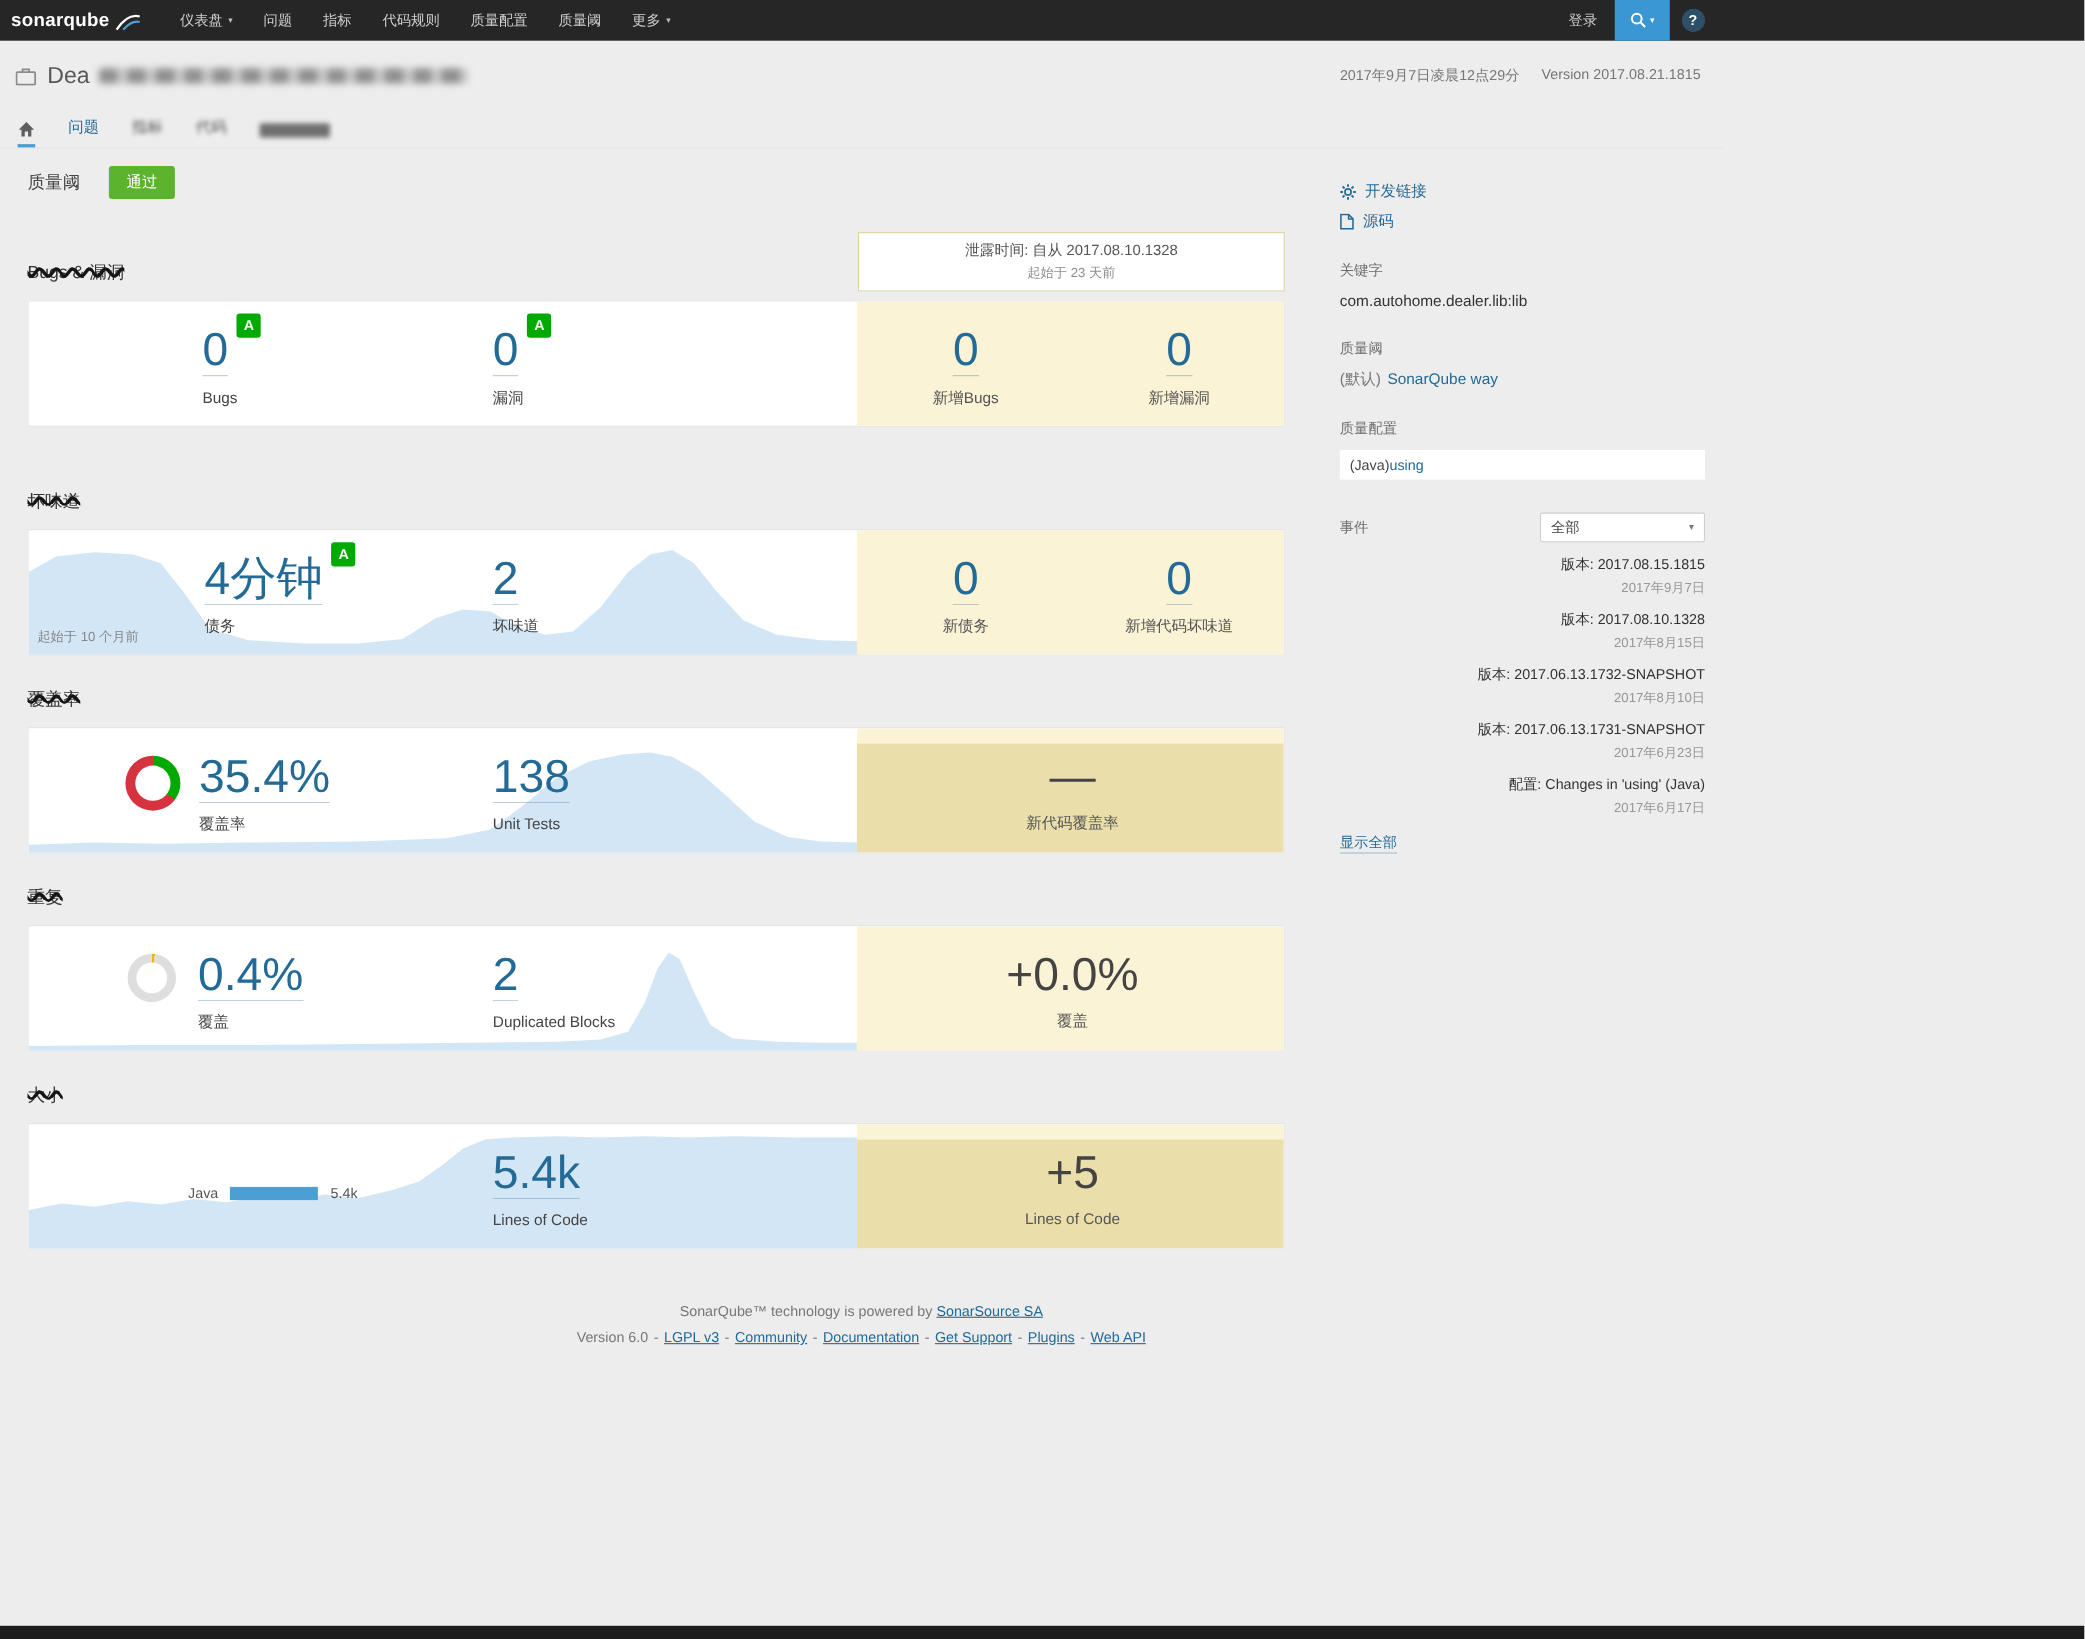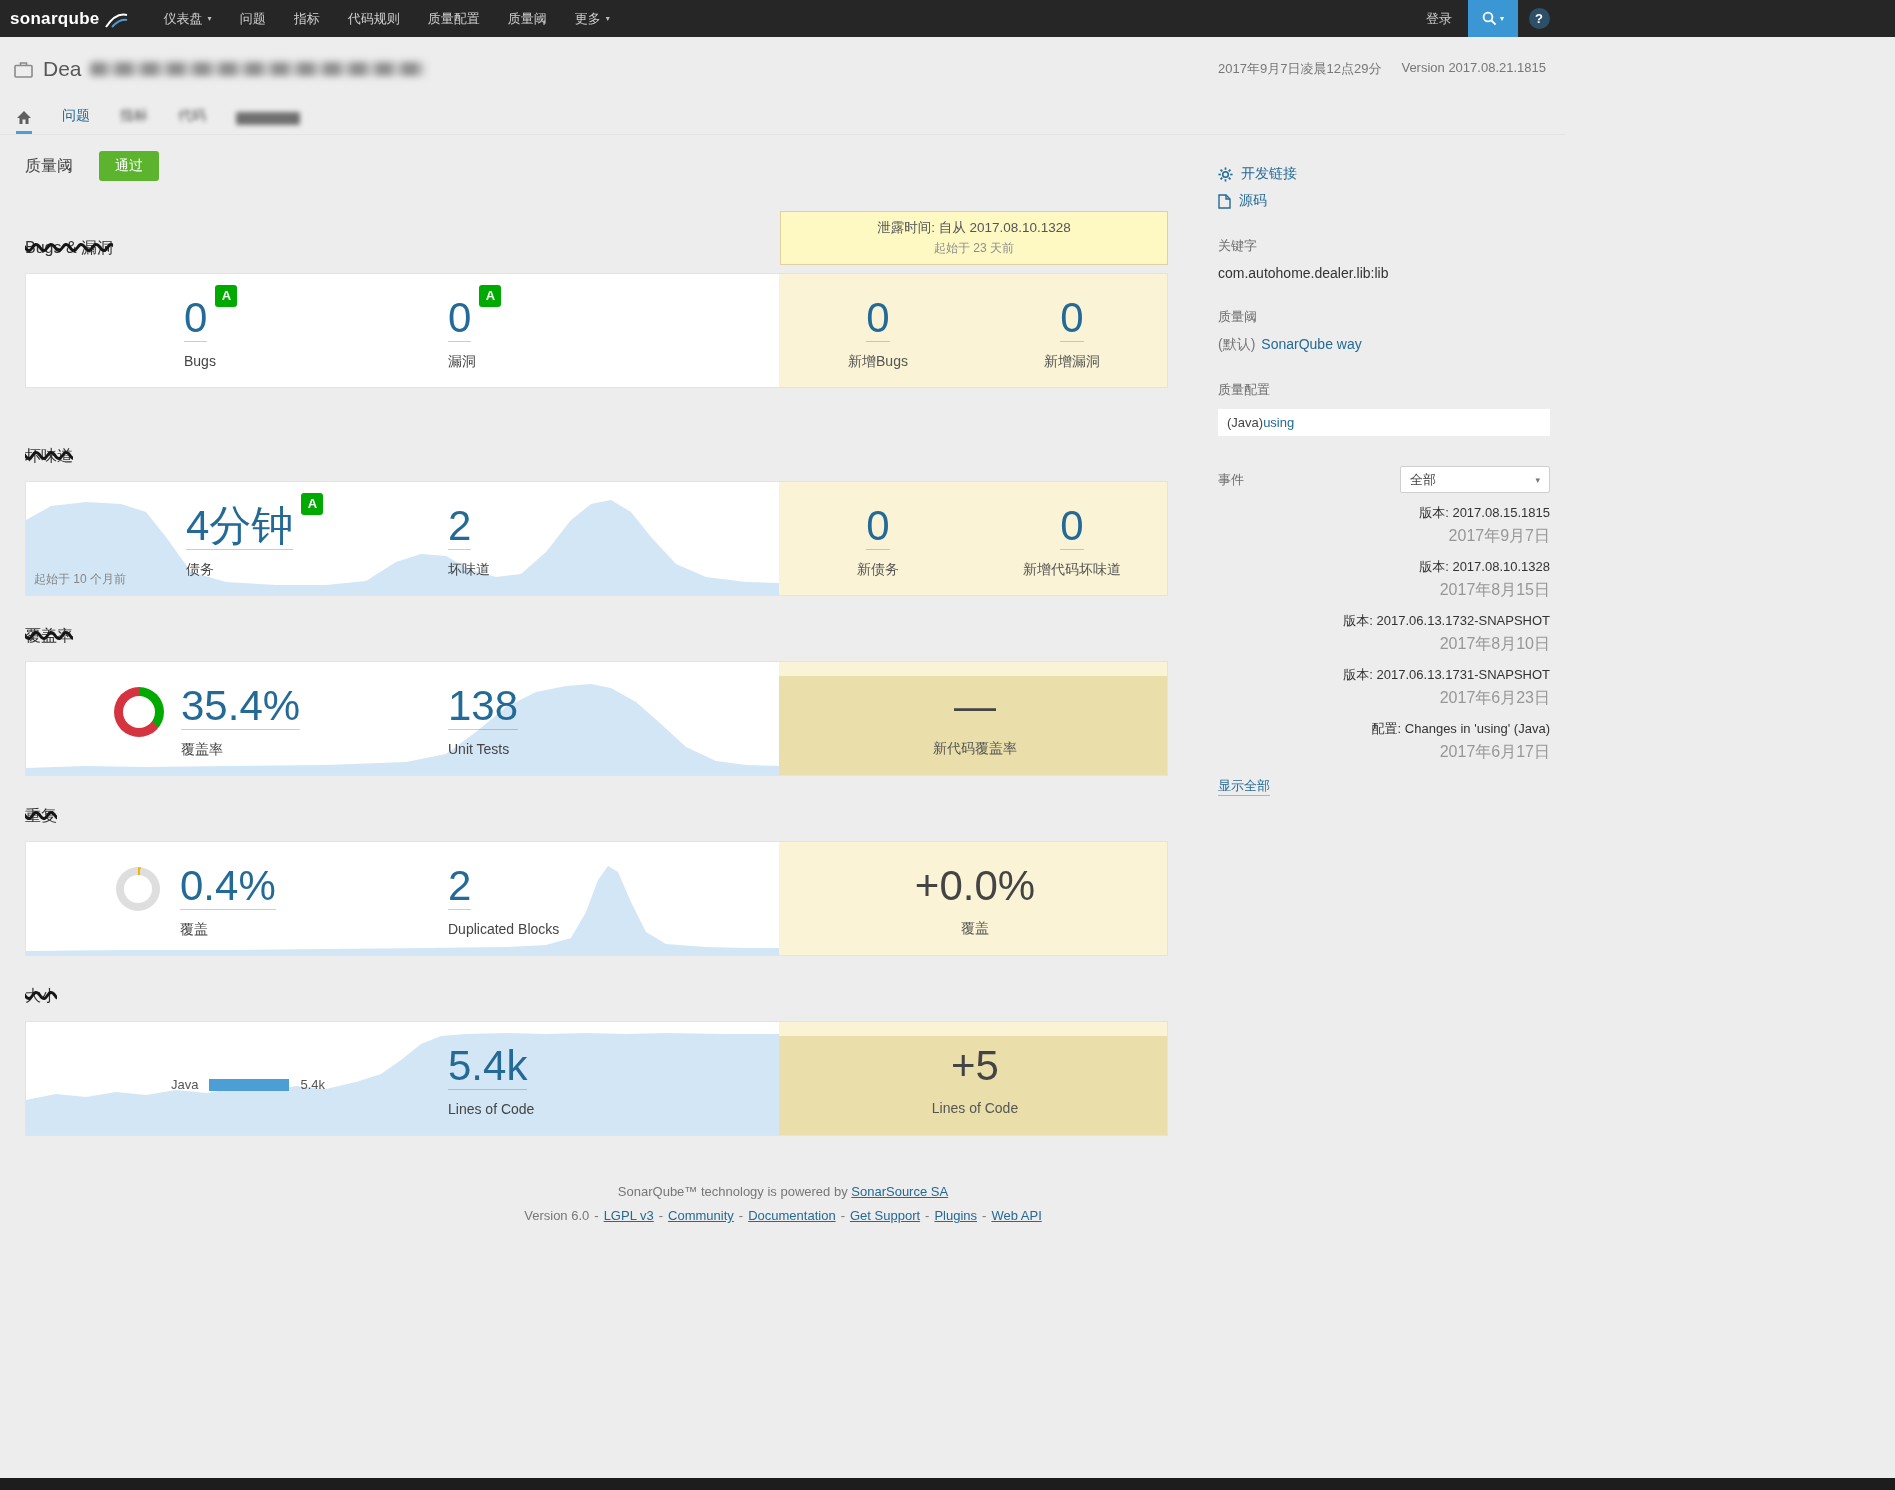--- a/index.html
+++ b/index.html
@@ -57,21 +57,21 @@
   .qg-badge { background:#5cb32e; color:#fff; font-size:14px; padding:6px 16px; border-radius:3px; }
 
   
   .section { margin-top:30px; }
   .section.gap-lg { margin-top:58px; }
   .sec-head { display:flex; align-items:flex-end; justify-content:space-between; margin-bottom:8px; }
   .section-title { font-size:16px; font-weight:normal; color:#333; margin-bottom:14px;
                    text-decoration-line:line-through; text-decoration-style:wavy;
                    text-decoration-color:#161616; text-decoration-thickness:3px; display:inline-block; }
   .sec-head .section-title { margin-bottom:6px; }
-  .leak-header { width:388px; background:#fef9c3; border:1px solid #ded3a0; text-align:center; padding:7px 6px; }
+  .leak-header { width:388px; background:#ffffff; border:1px solid #ded3a0; text-align:center; padding:7px 6px; }
   .leak-header .l1 { font-size:13.5px; color:#555; }
   .leak-header .l2 { font-size:12px; color:#8d8d8d; margin-top:3px; }
 
   .card { position:relative; height:115px; background:#fff; border:1px solid #e3e3e3; overflow:hidden; }
   .chart { position:absolute; left:0; top:0; width:755px; height:115px; }
   .leak { position:absolute; right:0; top:0; bottom:0; width:388px; background:#fbf3d5; }
   .leak.dark::after { content:""; position:absolute; left:0; right:0; top:14px; bottom:0; background:#eadfab; }
 
   .measure { position:absolute; top:22px; text-align:left; z-index:2; }
   .big { display:inline-block; font-size:42px; line-height:44px; font-weight:300; color:#236a97;
@@ -104,21 +104,21 @@
   .side-value { margin-top:10px; font-size:14px; color:#333; }
   .side-value .pfx { color:#777; margin-right:6px; }
   .side-value a, .link-blue { color:#236a97; }
   .profile-row { margin-top:10px; background:#ffffff; padding:6px 9px; font-size:13px; }
   .events-head { display:flex; align-items:center; justify-content:space-between; margin-top:30px; }
   .select { width:150px; height:27px; background:#fff; border:1px solid #cfcfcf; border-radius:2px;
             display:flex; align-items:center; justify-content:space-between; padding:0 9px; font-size:13px; color:#444; }
   .select .caret { font-size:9px; color:#777; }
   .event-item { margin-top:11px;text-align:right; }
   .event-name { font-size:13px; color:#333; }
-  .event-date { font-size:16px; color:#979797; margin-top:4px; }
+  .event-date { font-size:12px; color:#979797; margin-top:4px; }
   .show-all { display:inline-block; margin-top:14px; font-size:13px; color:#236a97;
               border-bottom:1px solid rgba(35,106,151,.4); }
 
   
   .footer { margin-top:48px; padding-bottom:42px; text-align:center; font-size:13px; color:#777; }
   .footer .row2 { margin-top:9px; }
   .footer a { color:#236a97; text-decoration:underline; }
   .footer .sep { margin:0 5px; }
 
   .bottom-strip { position:absolute; left:0; bottom:0; width:1895px; height:12px; background:#1d1d1d; }

